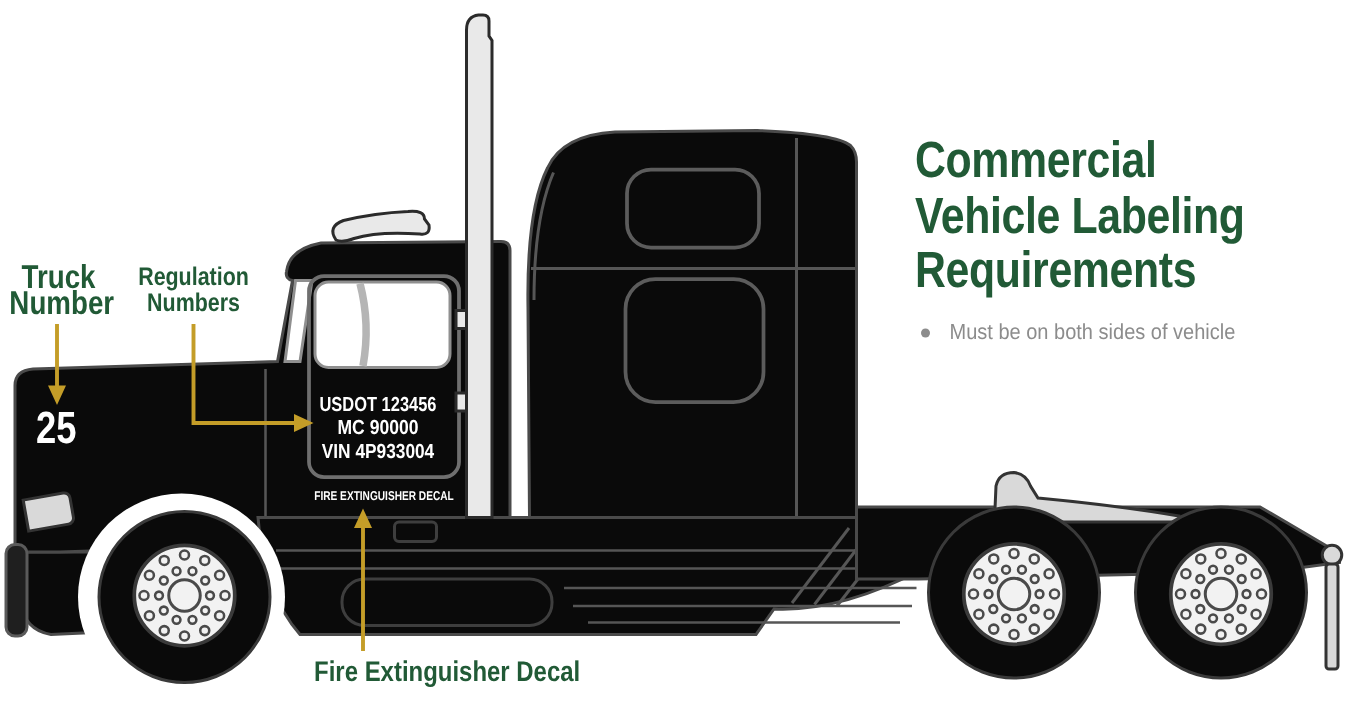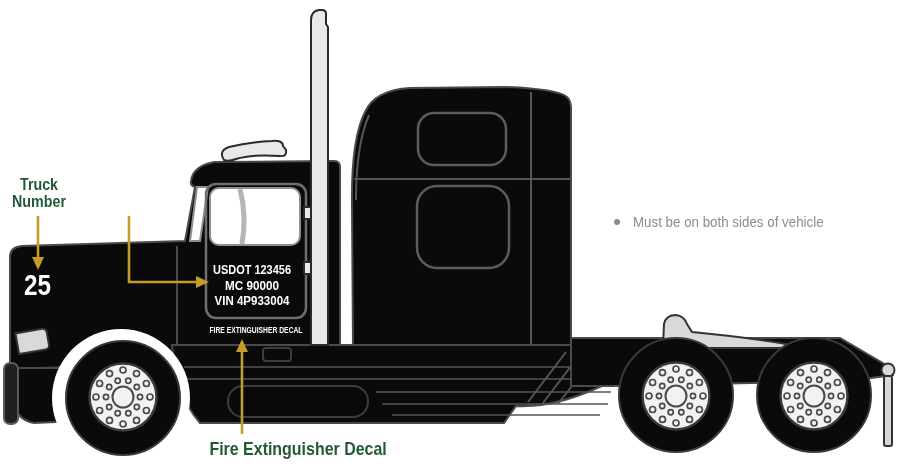--- a/index.html
+++ b/index.html
@@ -23,21 +23,21 @@
   .hub-detail{fill:none;stroke:#4a4a4a;stroke-width:1.7;}
   .hub-center{fill:#f2f2f2;stroke:#4a4a4a;stroke-width:2;}
   .bumper{fill:#1f1f1f;stroke:#5a5a5a;stroke-width:2;}
   .decal{font-family:"Liberation Sans",sans-serif;font-weight:bold;fill:#ffffff;}
   .gold-stroke{stroke:var(--gold);stroke-width:2.6;fill:none;}
   .gold-fill{fill:var(--gold);}
 
   
   .callout{position:absolute;color:var(--green);font-weight:bold;text-align:center;}
   .callout .cl{white-space:nowrap;transform:scaleX(0.84);transform-origin:50% 0;}
-  .callout-tn{left:0px;top:177px;width:78px;font-size:17px;line-height:16.5px;}
+  .callout-tn{left:0px;top:177px;width:78px;font-size:22px;line-height:16.5px;}
   .callout-reg{left:84px;top:177px;width:90px;font-size:17px;line-height:16.5px;}
   .callout-fire{left:195px;top:439px;width:180px;font-size:19px;line-height:19px;}
 
   
   .title{position:absolute;left:610px;top:89px;color:var(--green);font-weight:bold;}
   .title-line{font-size:34px;line-height:36.5px;white-space:nowrap;transform:scaleX(0.84);transform-origin:0 0;letter-spacing:-0.3px;}
   .reqs{position:absolute;left:611px;top:213px;}
   .req{display:flex;align-items:flex-start;height:19.4px;justify-content:space-between;}
   .req .dot{width:6px;height:6px;border-radius:50%;background:var(--gray);margin:6px 13px 0 3px;flex:0 0 auto;}
   .req .req-text{font-size:14.5px;line-height:18px;color:var(--gray);white-space:nowrap;transform:scaleX(0.92);transform-origin:0 0;}
@@ -156,24 +156,33 @@
     <g>
       <line class="gold-stroke" x1="242" y1="434" x2="242" y2="350"></line>
       <polygon class="gold-fill" points="242,339 236,352 248,352"></polygon>
     </g>
   </svg>
 
   <div class="callout callout-tn">
     <div class="cl">Truck</div>
     <div class="cl">Number</div>
   </div>
+  <div class="callout callout-reg">
+    <div class="cl">Regulation</div>
+    <div class="cl">Numbers</div>
+  </div>
   <div class="callout callout-fire">
     <div class="cl">Fire Extinguisher Decal</div>
   </div>
 
+  <div class="title">
+    <div class="title-line">Commercial</div>
+    <div class="title-line">Vehicle Labeling</div>
+    <div class="title-line">Requirements</div>
+  </div>
 
   <div class="reqs">
     <div class="req">
       <span class="dot"></span>
       <span class="req-text">Must be on both sides of vehicle</span>
     </div>
   </div>
 
 </div>
 

